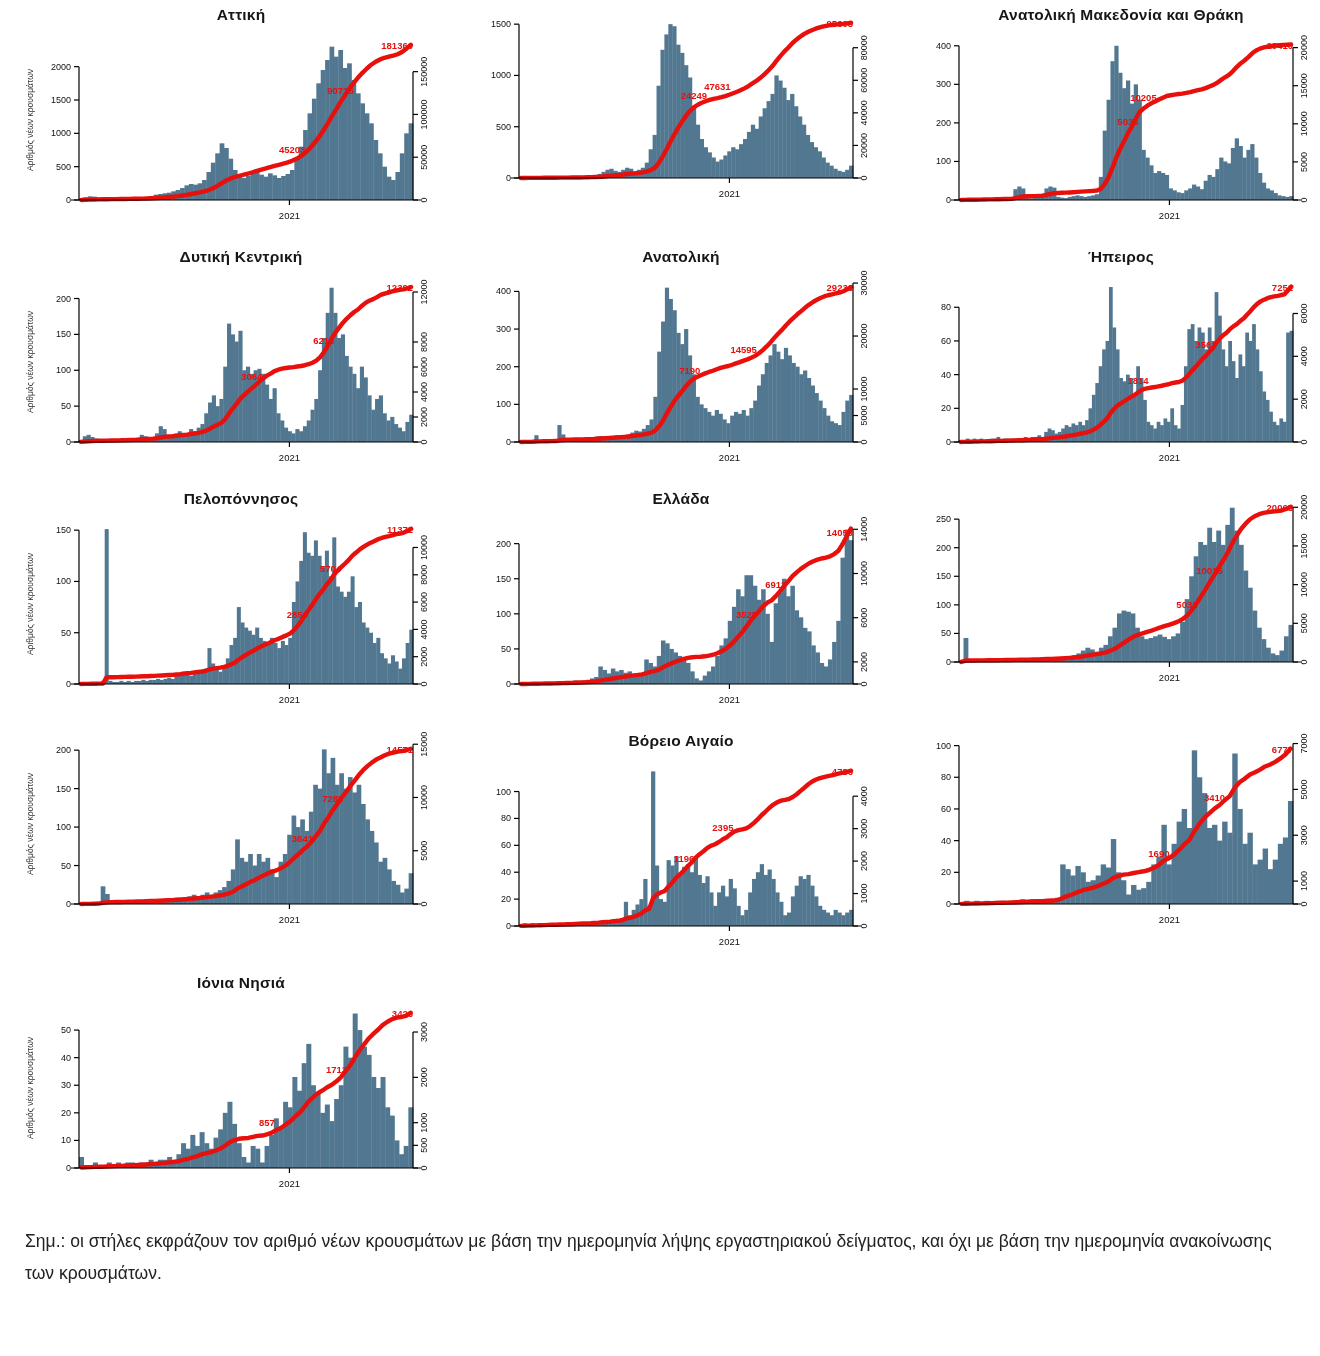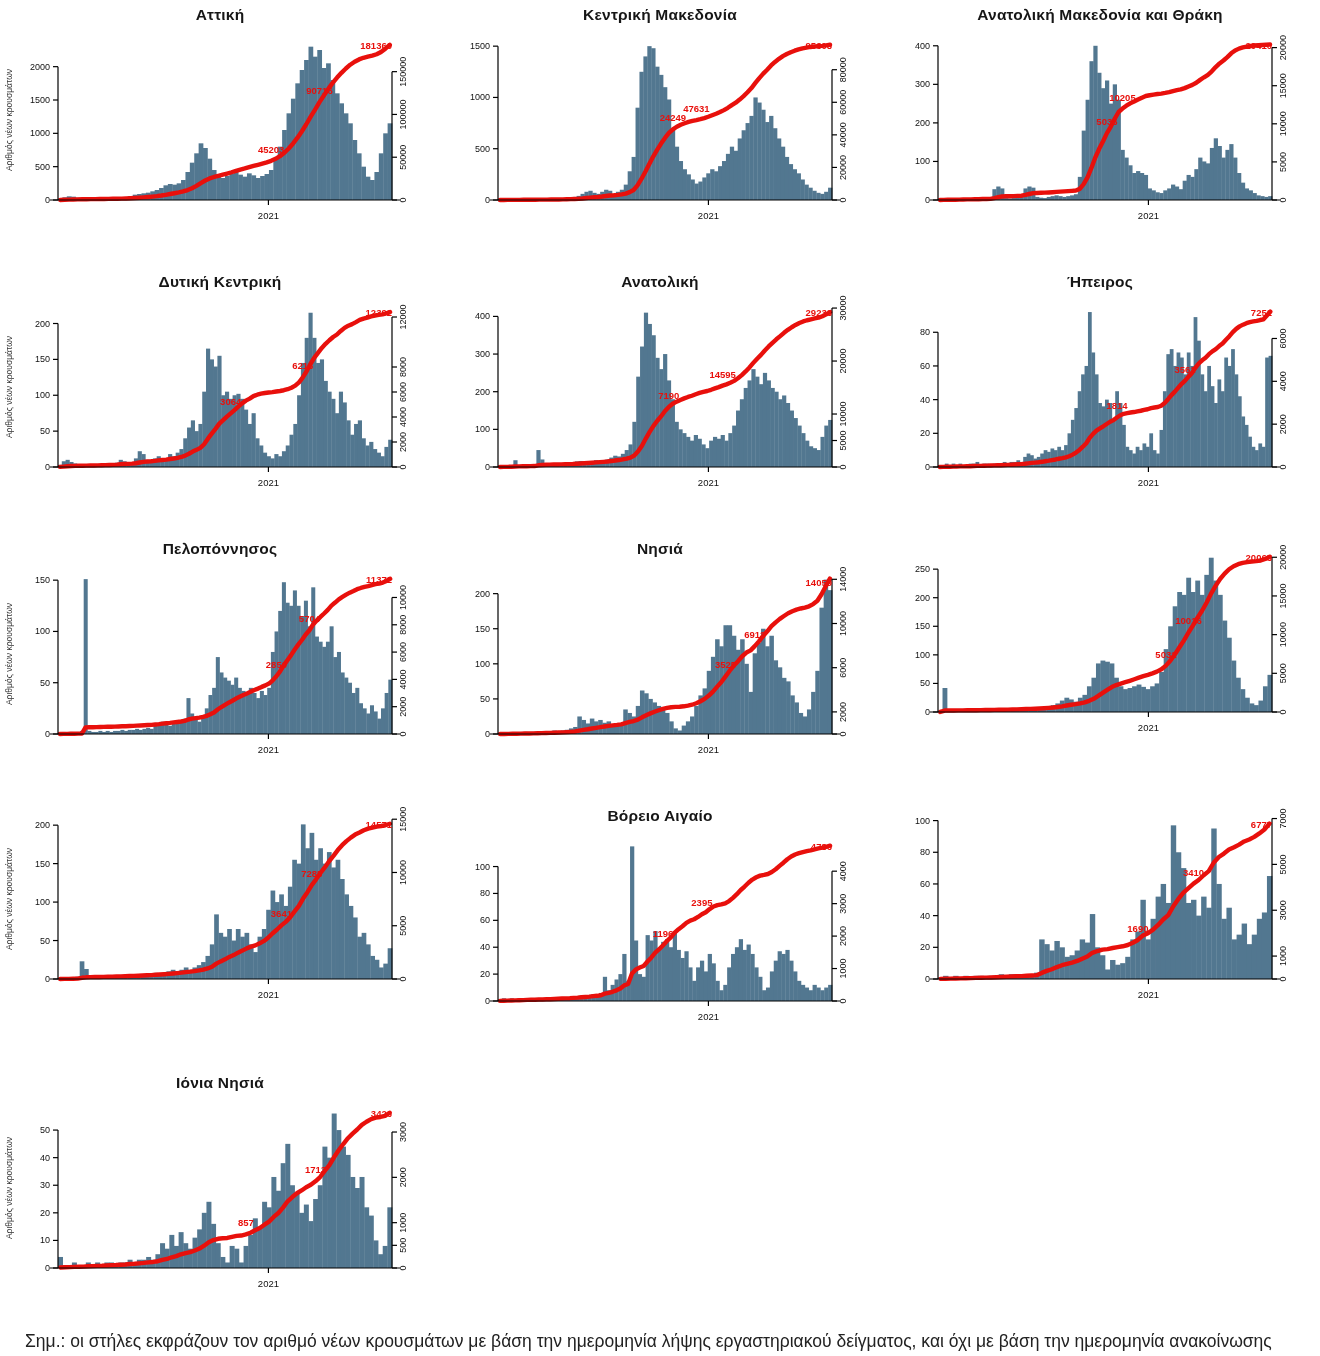--- a/index.html
+++ b/index.html
@@ -1,17 +1,17 @@
 <!DOCTYPE html>
 <html><head>
 <meta charset="utf-8">
 <style>
   html,body{margin:0;padding:0;background:#ffffff;}
   body{width:1320px;height:1356px;overflow:hidden;font-family:"Liberation Sans",sans-serif;}
-  .grid{display:grid;grid-template-columns:repeat(3,440px);row-gap:32px;padding-top:6px;width:1198px;}
+  .grid{display:grid;grid-template-columns:repeat(3,440px);row-gap:7px;padding-top:6px;width:1198px;margin-left:21px;}
   .fig{width:440px;height:235px;position:relative;}
   .fig .title{height:22px;text-align:center;font-size:15.5px;font-weight:bold;color:#161616;letter-spacing:.2px;}
   .fig svg{display:block;}
   .note{margin:16px 0 0 25px;width:1270px;font-size:17.5px;line-height:1.85;color:#222222;}
 </style>
 </head>
 <body>
 
 <div class="grid">
     <div class="fig">
@@ -121,21 +121,20 @@
           <line x1="334" y1="31.657754010695186" x2="339" y2="31.657754010695186" stroke="#000000" stroke-width="1.2"></line>
           <text x="348" y="31.657754010695186" text-anchor="middle" font-size="9" fill="#111" transform="rotate(-90 348 31.657754010695186)">150000</text>
           <text x="-46" y="80" text-anchor="middle" font-size="8.5" fill="#333" transform="rotate(-90 -46 80)">Αριθμός νέων κρουσμάτων</text>
           <text x="213.14473684210526" y="112.83892069111741" text-anchor="middle" font-size="9.5" font-weight="bold" fill="#e8100c">45203</text>
           <text x="261.4868421052631" y="54.138593460510634" text-anchor="middle" font-size="9.5" font-weight="bold" fill="#e8100c">90716</text>
           <text x="334" y="9" text-anchor="end" font-size="9.5" font-weight="bold" fill="#e8100c">181360</text>
         </g>
       </svg>
     </div>
     <div class="fig">
-      <div class="title">Κεντρική Μακεδονία</div>
       <svg width="440" height="213" viewBox="0 0 440 213">
         <g transform="translate(58,12)">
           <g>
             <rect x="0.00" y="159.59" width="4.28" height="0.41" fill="#527790"></rect>
             <rect x="3.93" y="159.49" width="4.28" height="0.51" fill="#527790"></rect>
             <rect x="7.86" y="159.38" width="4.28" height="0.62" fill="#527790"></rect>
             <rect x="11.79" y="159.49" width="4.28" height="0.51" fill="#527790"></rect>
             <rect x="15.72" y="159.59" width="4.28" height="0.41" fill="#527790"></rect>
             <rect x="19.65" y="159.49" width="4.28" height="0.51" fill="#527790"></rect>
             <rect x="23.58" y="159.38" width="4.28" height="0.62" fill="#527790"></rect>
@@ -884,21 +883,21 @@
           <line x1="334" y1="23.48122866894198" x2="339" y2="23.48122866894198" stroke="#000000" stroke-width="1.2"></line>
           <text x="348" y="23.48122866894198" text-anchor="middle" font-size="9" fill="#111" transform="rotate(-90 348 23.48122866894198)">10000</text>
           <text x="-46" y="80" text-anchor="middle" font-size="8.5" fill="#333" transform="rotate(-90 -46 80)">Αριθμός νέων κρουσμάτων</text>
           <text x="218.3846153846154" y="94.24229499701265" text-anchor="middle" font-size="9.5" font-weight="bold" fill="#e8100c">2850</text>
           <text x="251.4175824175824" y="48.23054683193999" text-anchor="middle" font-size="9.5" font-weight="bold" fill="#e8100c">5704</text>
           <text x="334" y="9" text-anchor="end" font-size="9.5" font-weight="bold" fill="#e8100c">11372</text>
         </g>
       </svg>
     </div>
     <div class="fig">
-      <div class="title">Νησιά</div>
+      <div class="title">Ελλάδα</div>
       <svg width="440" height="213" viewBox="0 0 440 213">
         <g transform="translate(58,12)">
           <g>
             <rect x="0.00" y="159.30" width="4.52" height="0.70" fill="#527790"></rect>
             <rect x="4.17" y="159.30" width="4.52" height="0.70" fill="#527790"></rect>
             <rect x="8.35" y="158.60" width="4.52" height="1.40" fill="#527790"></rect>
             <rect x="12.52" y="159.30" width="4.52" height="0.70" fill="#527790"></rect>
             <rect x="16.70" y="158.60" width="4.52" height="1.40" fill="#527790"></rect>
             <rect x="20.88" y="158.60" width="4.52" height="1.40" fill="#527790"></rect>
             <rect x="25.05" y="157.89" width="4.52" height="2.11" fill="#527790"></rect>

